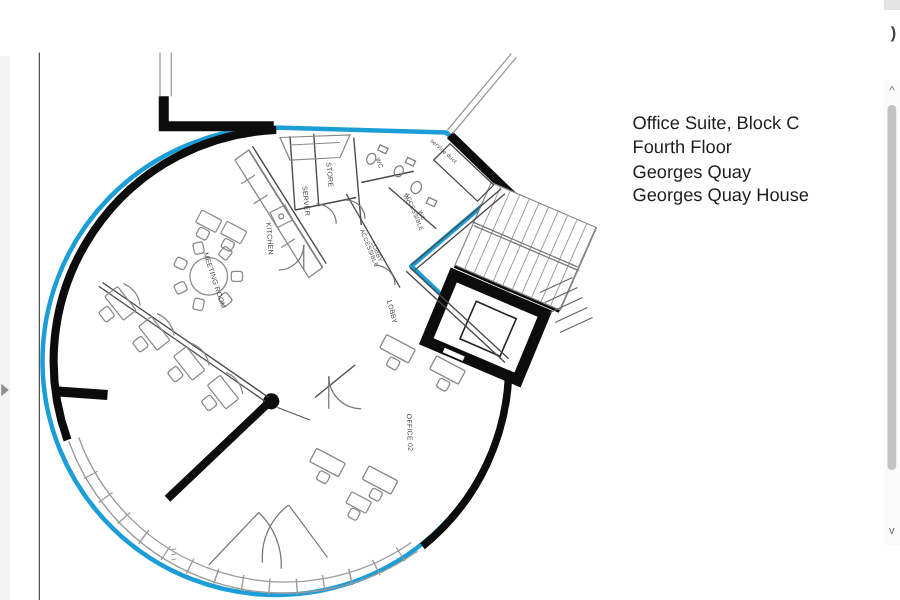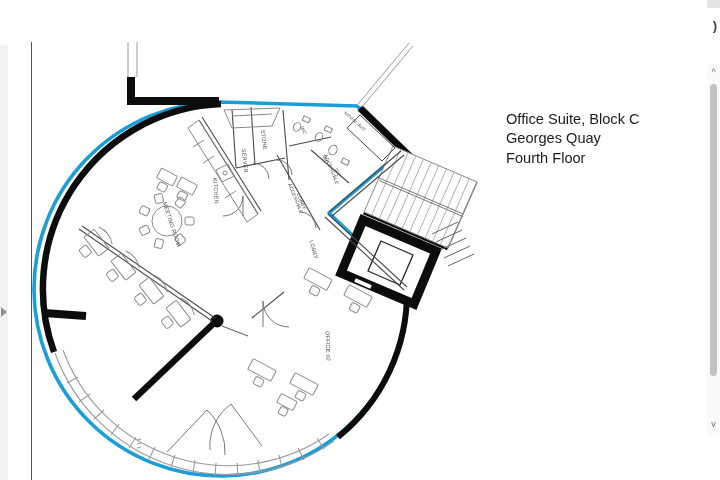--- a/index.html
+++ b/index.html
@@ -1,20 +1,20 @@
 <!DOCTYPE html>
 <html><head>
 <meta charset="utf-8">
 <style>
   html,body{margin:0;padding:0;background:#fff;}
   #stage{position:relative;width:720px;height:480px;overflow:hidden;background:#fff;
          font-family:"Liberation Sans",sans-serif;}
   svg text{font-family:"Liberation Sans",sans-serif;fill:#4a4a4a;letter-spacing:.2px;}
   .address{position:absolute;left:506px;top:90px;width:200px;
-           font-size:14.6px;line-height:19.4px;color:#1c1c1c;margin-top:20px;}
+           font-size:14.6px;line-height:19.4px;color:#1c1c1c;}
   .address div{white-space:nowrap;}
   
   .left-rail{position:absolute;left:0;top:45px;width:8px;height:435px;background:#f3f3f3;}
   .rail-arrow{position:absolute;left:1px;top:262px;width:0;height:0;
               border-top:5px solid transparent;border-bottom:5px solid transparent;
               border-left:6px solid #8f8f8f;}
   
   .sb-corner{position:absolute;right:0;top:0;width:13px;height:8px;background:#e3e3e3;}
   .sb-partial{position:absolute;right:3px;top:18px;font-size:13px;font-weight:bold;color:#3d3d3d;}
   .scrollbar{position:absolute;right:0;top:64px;width:13px;height:372px;background:#fafafa;}
@@ -239,22 +239,23 @@
       <text x="300" y="202" font-size="4.8" transform="rotate(68 300 202)">LOBBY</text>
       <text x="354" y="122" font-size="4.6" transform="rotate(42 354 122)">service duct</text>
       <text x="312" y="250" font-size="5.4" transform="rotate(75 312 250)">LOBBY</text>
       <text x="326" y="346" font-size="5.6" transform="rotate(88 326 346)">OFFICE 02</text>
     </g>
   </svg>
 
   
   <div class="address">
     <div>Office Suite, Block C</div>
+    <div>Fourth Floor</div>
     <div>Georges Quay</div>
-    <div>Fourth Floor</div>
+    <div>Georges Quay House</div>
   </div>
 
   
   <div class="left-rail">
     <div class="rail-arrow"></div>
 
   </div>
 
   
   <div class="sb-corner"></div>

